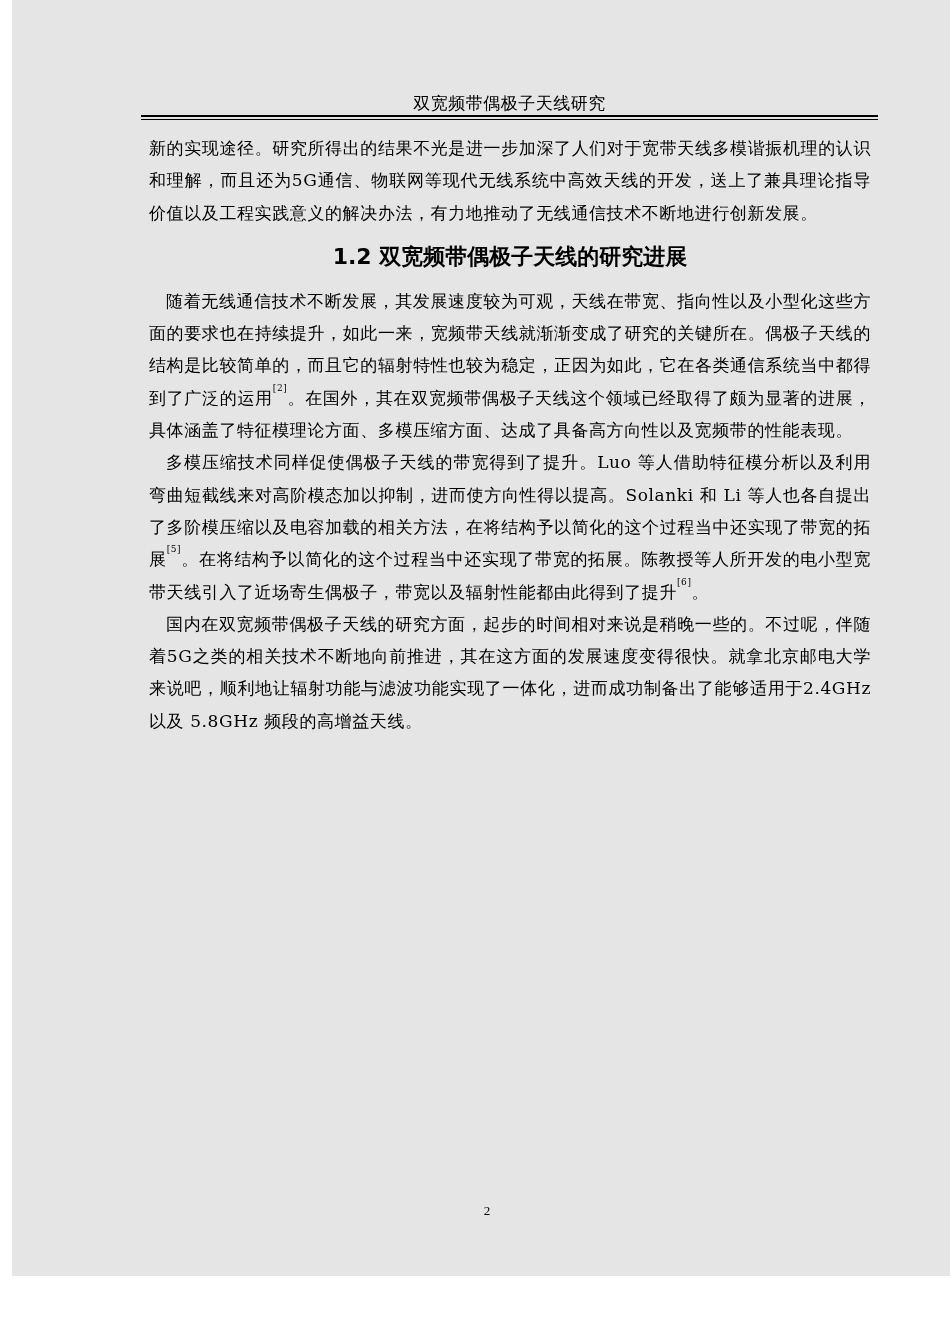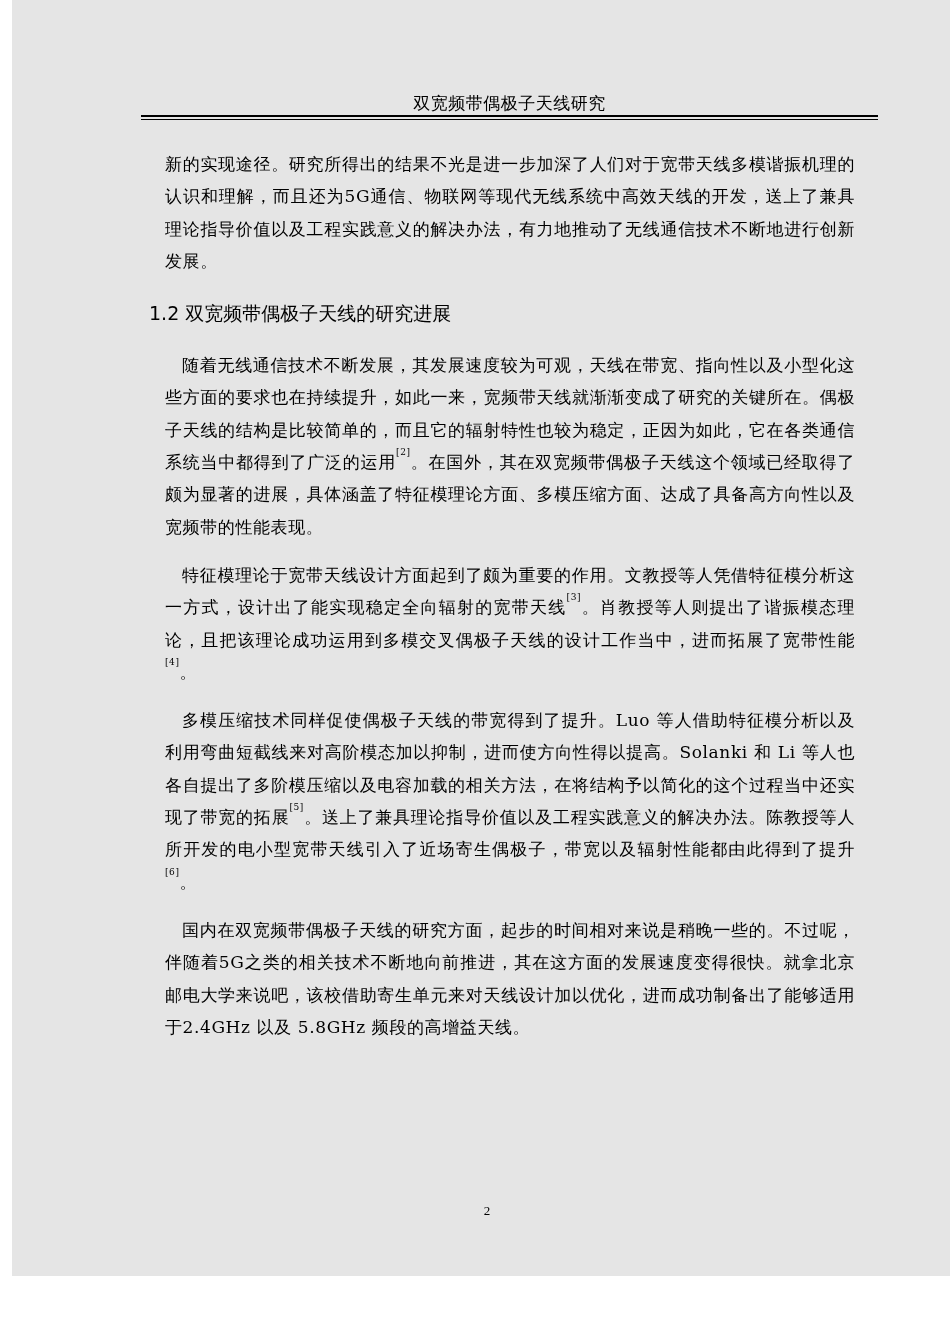--- a/index.html
+++ b/index.html
@@ -4,45 +4,44 @@
 <style>
   html, body { margin: 0; padding: 0; background: #ffffff; }
   body { width: 950px; height: 1344px; position: relative; overflow: hidden;
          font-family: "DejaVu Serif", "Liberation Serif", serif; color: #000; }
   .page { position: absolute; left: 12px; top: 0; width: 950px; height: 1276px; background: #e5e5e5; }
   .header-title { position: absolute; top: 92px; left: 129px; width: 737px; text-align: center;
                   font-size: 17px; line-height: 22px; letter-spacing: 0.5px; }
   .header-rule { position: absolute; top: 115px; left: 129px; width: 737px; height: 2px;
                  border-top: 2px solid #000; border-bottom: 1px solid #000; }
   .body { position: absolute; left: 137px; top: 132px; width: 722px; }
-  .para { margin: 16px; font-size: 17px; line-height: 32.3px; text-align: justify; letter-spacing: 0.6px; }
+  .para { margin: 0; font-size: 17px; line-height: 32.3px; text-align: justify; letter-spacing: 0.6px; }
   .para.indent { text-indent: 17px; }
   .heading { margin: 8px 0 8px 0; font-family: "DejaVu Sans", "Liberation Sans", sans-serif;
-             font-weight: normal; font-size: 19px; line-height: 40px; }
+             font-weight: bold; font-size: 22px; line-height: 40px; text-align: center; }
   sup { font-size: 9px; vertical-align: top; line-height: 14px; position: relative; top: -1px; }
   .page-number { position: absolute; top: 1203px; left: 0; width: 950px; text-align: center;
                  font-size: 13px; font-family: "Liberation Serif", serif; }
 </style>
 </head>
 <body>
 
 <div class="page">
   <div class="header-title">双宽频带偶极子天线研究</div>
   <div class="header-rule"></div>
 
   <div class="body">
     <p class="para">新的实现途径。研究所得出的结果不光是进一步加深了人们对于宽带天线多模谐振机理的认识和理解，而且还为5G通信、物联网等现代无线系统中高效天线的开发，送上了兼具理论指导价值以及工程实践意义的解决办法，有力地推动了无线通信技术不断地进行创新发展。</p>
 
     <h2 class="heading">1.2 双宽频带偶极子天线的研究进展</h2>
 
     <p class="para indent"><span>随着无线通信技术不断发展，其发展速度较为可观，天线在带宽、指向性以及小型化这些方面的要求也在持续提升，如此一来，宽频带天线就渐渐变成了研究的关键所在。偶极子天线的结构是比较简单的，而且它的辐射特性也较为稳定，正因为如此，它在各类通信系统当中都得到了广泛的运用</span><sup>[2]</sup><span>。在国外，其在双宽频带偶极子天线这个领域已经取得了颇为显著的进展，具体涵盖了特征模理论方面、多模压缩方面、达成了具备高方向性以及宽频带的性能表现。</span></p>
 
-    <p class="para indent"><span>特征模理论于宽带天线设计方面起到了颇为重要的作用。文教授等人凭借特征模分析这一方式，设计出了能实现稳定全向辐射的宽带天线</span><sup>[3]</sup><span>。肖教授等人则提出了谐振模态理论，且把该理论成功运用到多模交叉偶极子天线的设计工作当中，进而拓展了宽带性能</span><sup>[4]</sup><span>。</span></p>
 
-    <p class="para indent"><span>多模压缩技术同样促使偶极子天线的带宽得到了提升。Luo 等人借助特征模分析以及利用弯曲短截线来对高阶模态加以抑制，进而使方向性得以提高。Solanki 和 Li 等人也各自提出了多阶模压缩以及电容加载的相关方法，在将结构予以简化的这个过程当中还实现了带宽的拓展</span><sup>[5]</sup><span>。送上了兼具理论指导价值以及工程实践意义的解决办法。陈教授等人所开发的电小型宽带天线引入了近场寄生偶极子，带宽以及辐射性能都由此得到了提升</span><sup>[6]</sup><span>。</span></p>
+    <p class="para indent"><span>多模压缩技术同样促使偶极子天线的带宽得到了提升。Luo 等人借助特征模分析以及利用弯曲短截线来对高阶模态加以抑制，进而使方向性得以提高。Solanki 和 Li 等人也各自提出了多阶模压缩以及电容加载的相关方法，在将结构予以简化的这个过程当中还实现了带宽的拓展</span><sup>[5]</sup><span>。在将结构予以简化的这个过程当中还实现了带宽的拓展。陈教授等人所开发的电小型宽带天线引入了近场寄生偶极子，带宽以及辐射性能都由此得到了提升</span><sup>[6]</sup><span>。</span></p>
 
 
 
-    <p class="para indent">国内在双宽频带偶极子天线的研究方面，起步的时间相对来说是稍晚一些的。不过呢，伴随着5G之类的相关技术不断地向前推进，其在这方面的发展速度变得很快。就拿北京邮电大学来说吧，该校借助寄生单元来对天线设计加以优化，进而成功制备出了能够适用于2.4GHz 以及 5.8GHz 频段的高增益天线。</p>
+    <p class="para indent">国内在双宽频带偶极子天线的研究方面，起步的时间相对来说是稍晚一些的。不过呢，伴随着5G之类的相关技术不断地向前推进，其在这方面的发展速度变得很快。就拿北京邮电大学来说吧，顺利地让辐射功能与滤波功能实现了一体化，进而成功制备出了能够适用于2.4GHz 以及 5.8GHz 频段的高增益天线。</p>
   </div>
 
   <div class="page-number">2</div>
 </div>
 
 </body></html>

